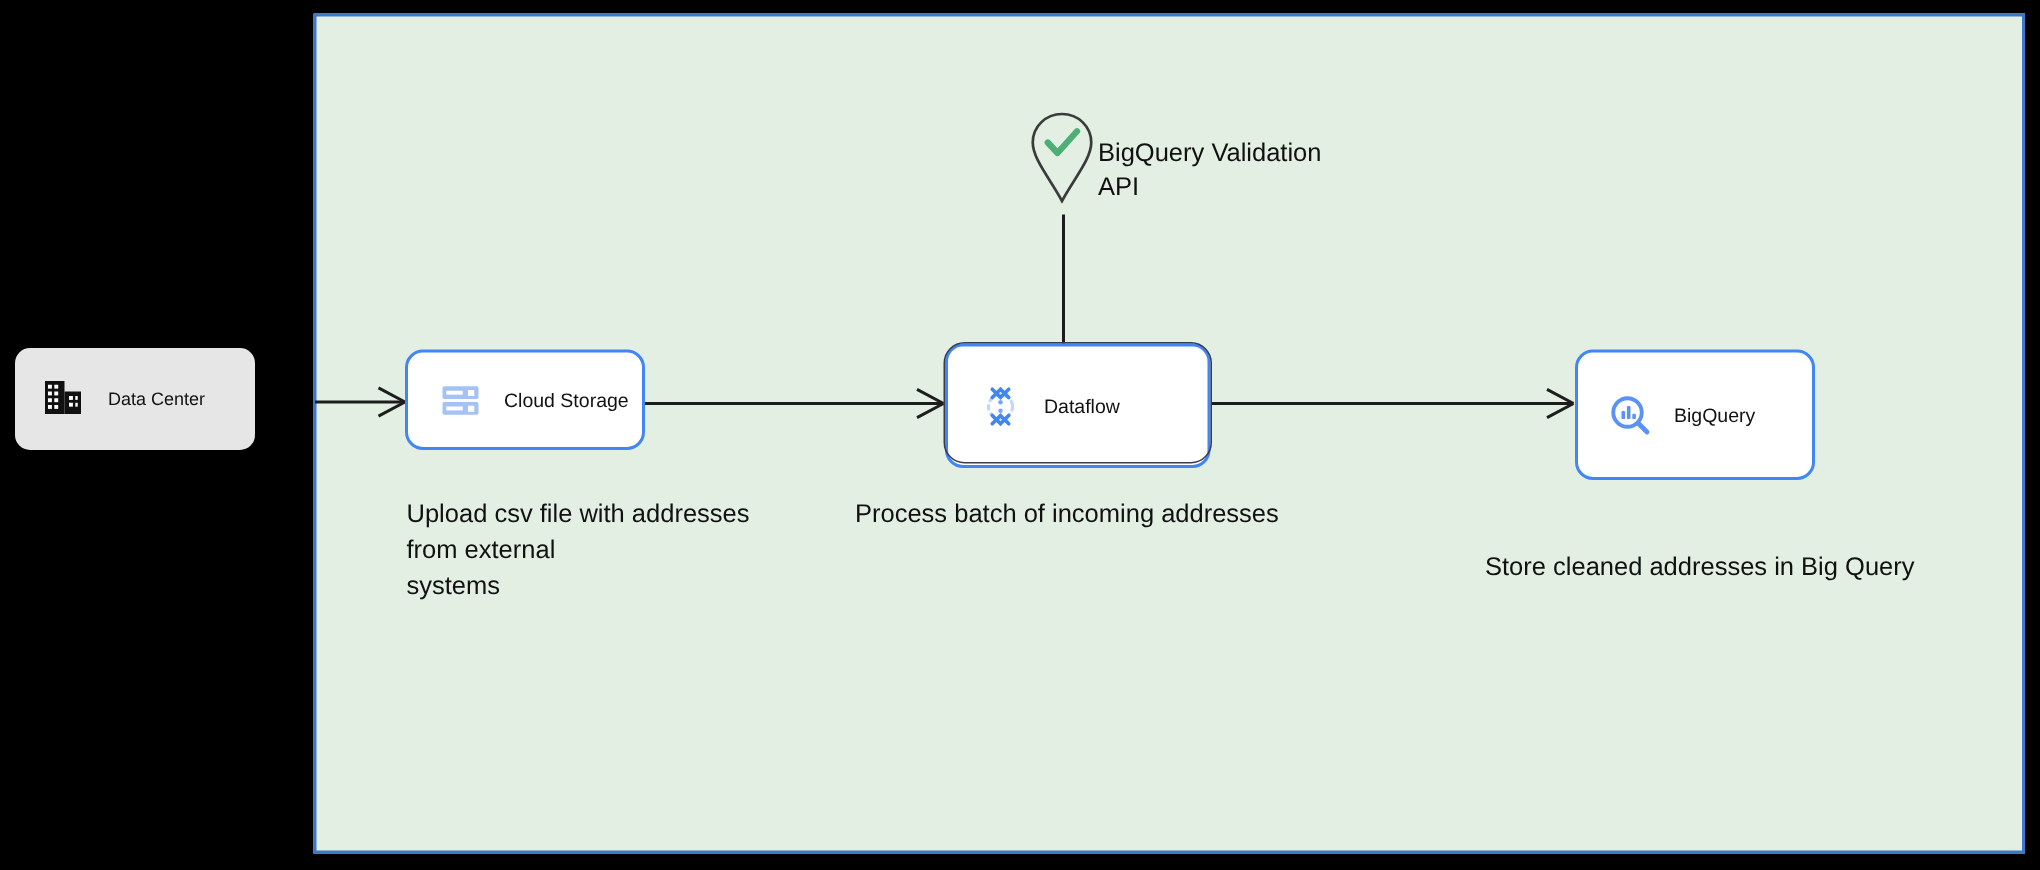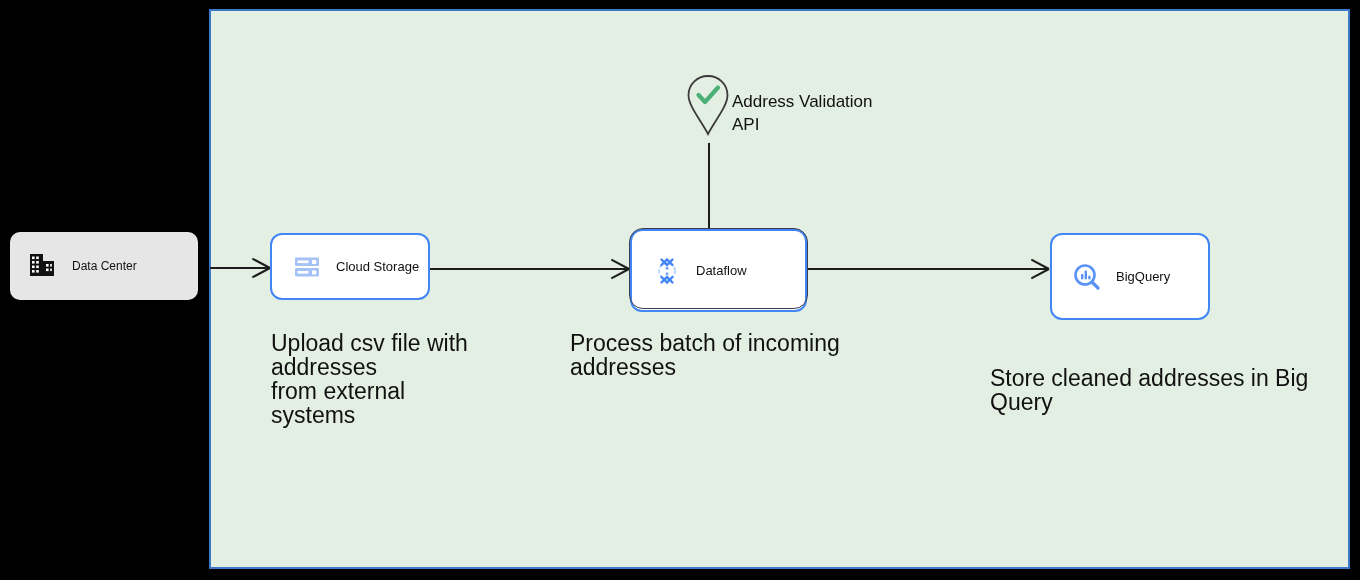--- a/index.html
+++ b/index.html
@@ -69,21 +69,21 @@
     border: 1px solid #3b3b4f;
     border-radius: 14px;
     box-sizing: border-box;
     pointer-events: none;
   }
 
   
   #data-center {
     left: 10px;
     top: 232px;
-    width: 188px;
+    width: 160px;
     height: 68px;
     background: #e6e6e6;
     border-radius: 10px;
   }
   #data-center .dc-label {
     margin-left: 14px;
     font-size: 12px;
     color: #111111;
     white-space: nowrap;
   }
@@ -137,21 +137,21 @@
     height: 2px;
     background: #1d1d1d;
     transform-origin: right center;
   }
   .vhead span.up   { transform: rotate(-28deg); right: 0; top: 0; }
   .vhead span.down { transform: rotate(28deg);  right: 0; top: 0; }
 
   
   .caption {
     position: absolute;
-    font-size: 23px;
+    font-size: 17px;
     line-height: 24px;
     color: #111111;
     white-space: pre-line;
   }
   #caption-upload  { left: 271px; top: 331px; width: 240px; }
   #caption-process { left: 570px; top: 331px; width: 360px; }
   #caption-store   { left: 990px; top: 331px; width: 360px; margin-top: 35px; }
 </style>
 </head>
 <body>
@@ -255,21 +255,21 @@
     <span class="node-label">BigQuery</span>
   </div>
 
   <div class="node" id="node-api">
     <span class="pin-wrap">
       <svg width="48" height="70" viewBox="0 0 48 70" aria-hidden="true">
         <path d="M24 4 C13 4 4.5 12.5 4.5 23 C4.5 34 16 47 24 62 C32 47 43.5 34 43.5 23 C43.5 12.5 35 4 24 4 Z" fill="none" stroke="#3b3b3b" stroke-width="1.8"></path>
         <path d="M14.5 23 L21 30 L34 15.5" fill="none" stroke="#4caf76" stroke-width="4.2" stroke-linecap="round" stroke-linejoin="round"></path>
       </svg>
     </span>
-    <span class="api-label">Address Validation
+    <span class="api-label">BigQuery Validation
 API</span>
   </div>
 
   <div class="caption" id="caption-upload">Upload csv file with addresses
 from external
 systems</div>
   <div class="caption" id="caption-process">Process batch of incoming addresses</div>
   <div class="caption" id="caption-store">Store cleaned addresses in Big Query</div>
 
 </div>

